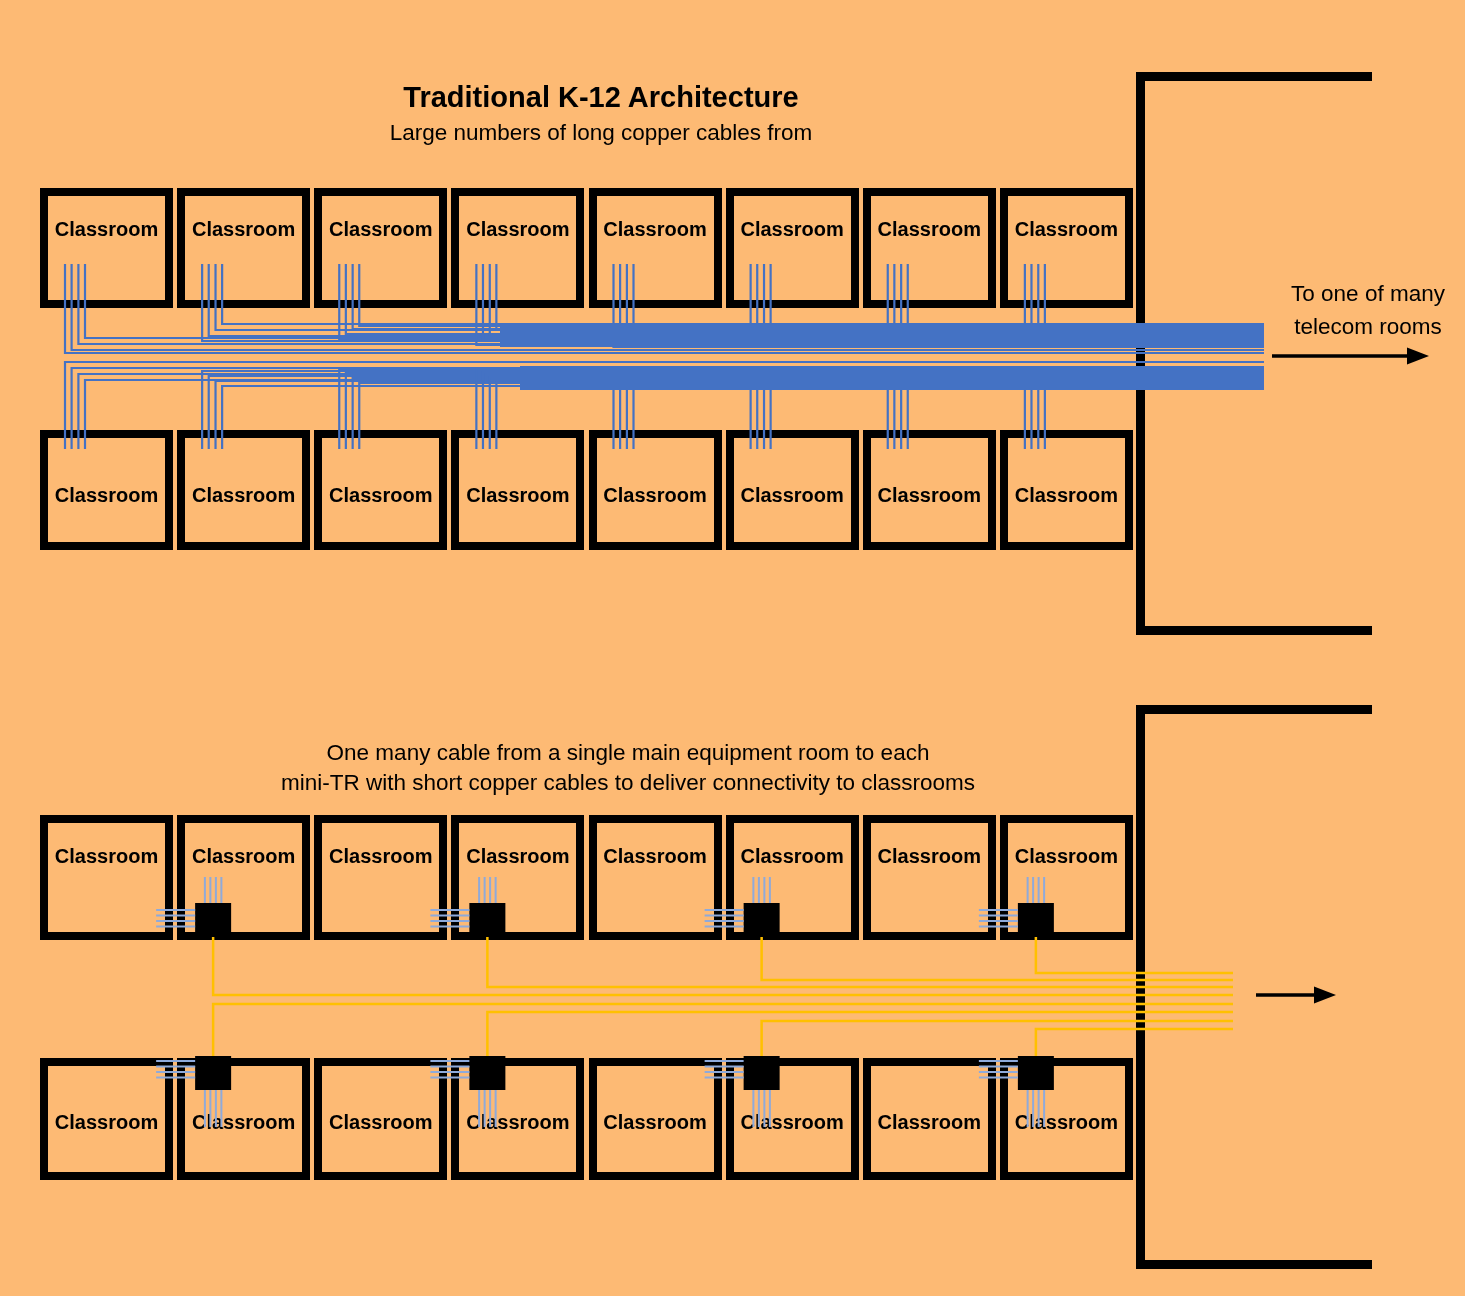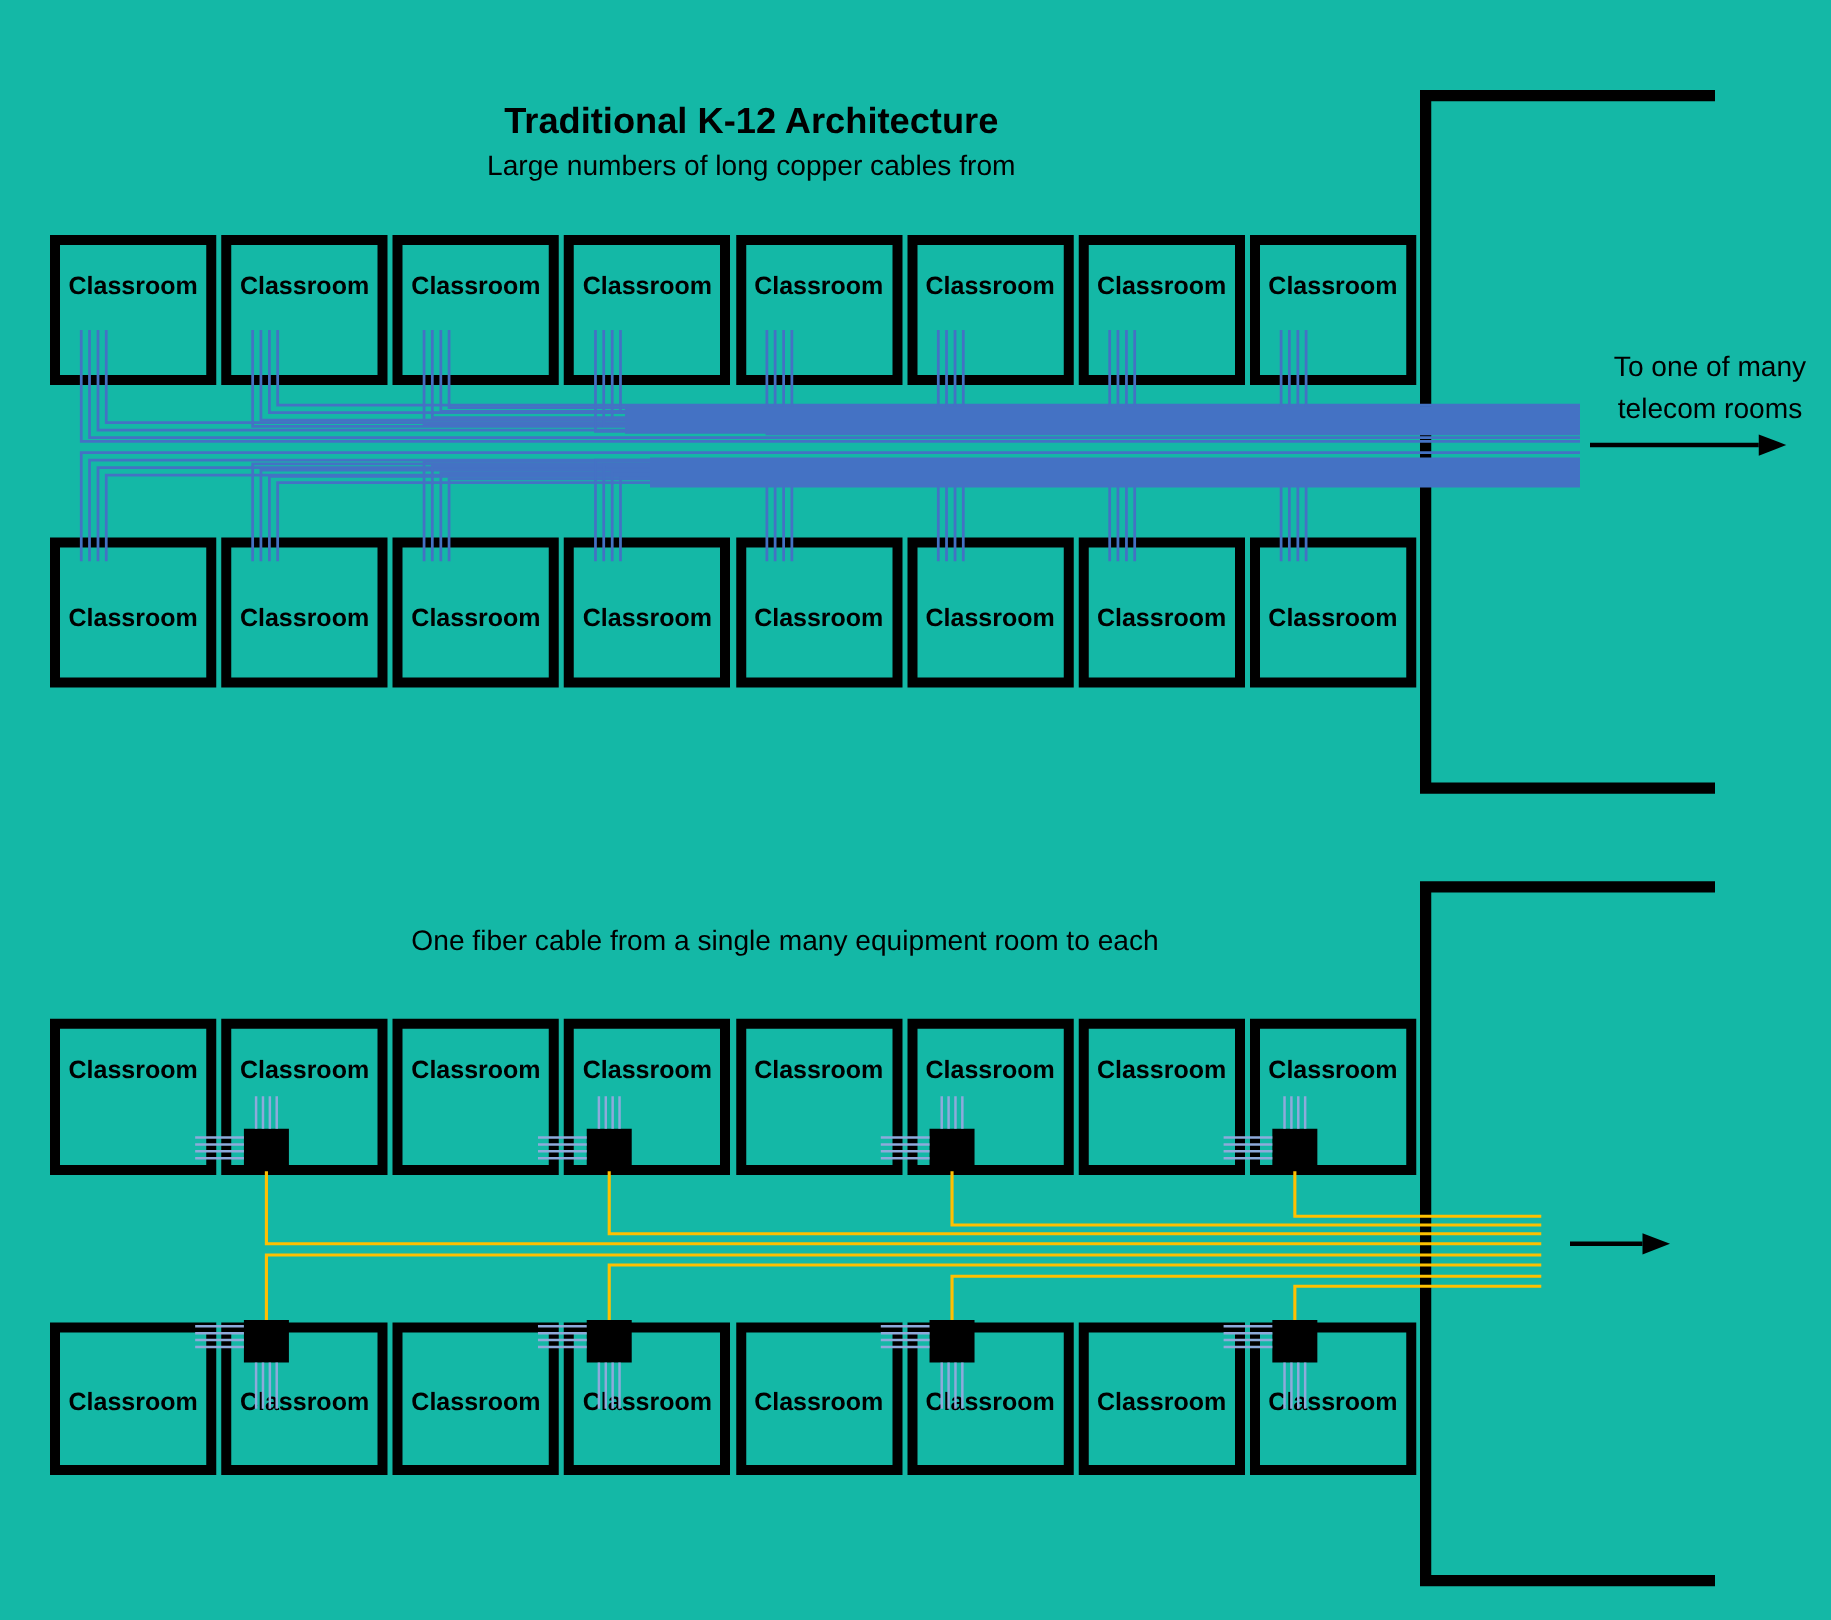--- a/index.html
+++ b/index.html
@@ -1,17 +1,17 @@
 <!DOCTYPE html>
 <html><head>
 <meta charset="utf-8">
 <style>
   html,body{margin:0;padding:0;background:#fff;}
   .canvas{
-    position:relative;width:1465px;height:1296px;background:#14b8a6;overflow:hidden;
+    position:relative;width:1465px;height:1296px;background:#fdba74;overflow:hidden;
     font-family:"Liberation Sans",sans-serif;color:#000;
   }
   .abs{position:absolute;}
   .title{font-weight:700;font-size:29px;text-align:center;white-space:nowrap;}
   .sub{font-size:22.5px;text-align:center;white-space:nowrap;}
   .dest{font-size:22.5px;text-align:center;line-height:33px;}
   .row{position:absolute;left:40px;width:1098px;}
   .classroom{
     position:absolute;top:0;height:100%;width:133px;
     border:8px solid #000;box-sizing:border-box;background:transparent;
@@ -20,21 +20,22 @@
   #art{position:absolute;left:0;top:0;pointer-events:none;}
 </style>
 </head>
 <body>
 
 <div class="canvas">
 
   <div class="abs title" style="left:251px;top:81px;width:700px">Traditional K-12 Architecture</div>
   <div class="abs sub" style="left:251px;top:120px;width:700px">Large numbers of long copper cables from</div>
 
-  <div class="abs sub" style="left:238px;top:740px;width:780px">One fiber cable from a single many equipment room to each</div>
+  <div class="abs sub" style="left:238px;top:740px;width:780px">One many cable from a single main equipment room to each</div>
+  <div class="abs sub" style="left:238px;top:770px;width:780px">mini-TR with short copper cables to deliver connectivity to classrooms</div>
 
   <div class="abs dest" style="left:1262px;top:277px;width:212px">
     <div>To one of many</div>
     <div>telecom rooms</div>
   </div>
 
   <div class="row" id="row-t1" style="top:188px;height:120px">
       <div class="classroom" style="left: 0px;">
         <span class="clabel" style="padding-top: 22px;">Classroom</span>
       </div>

